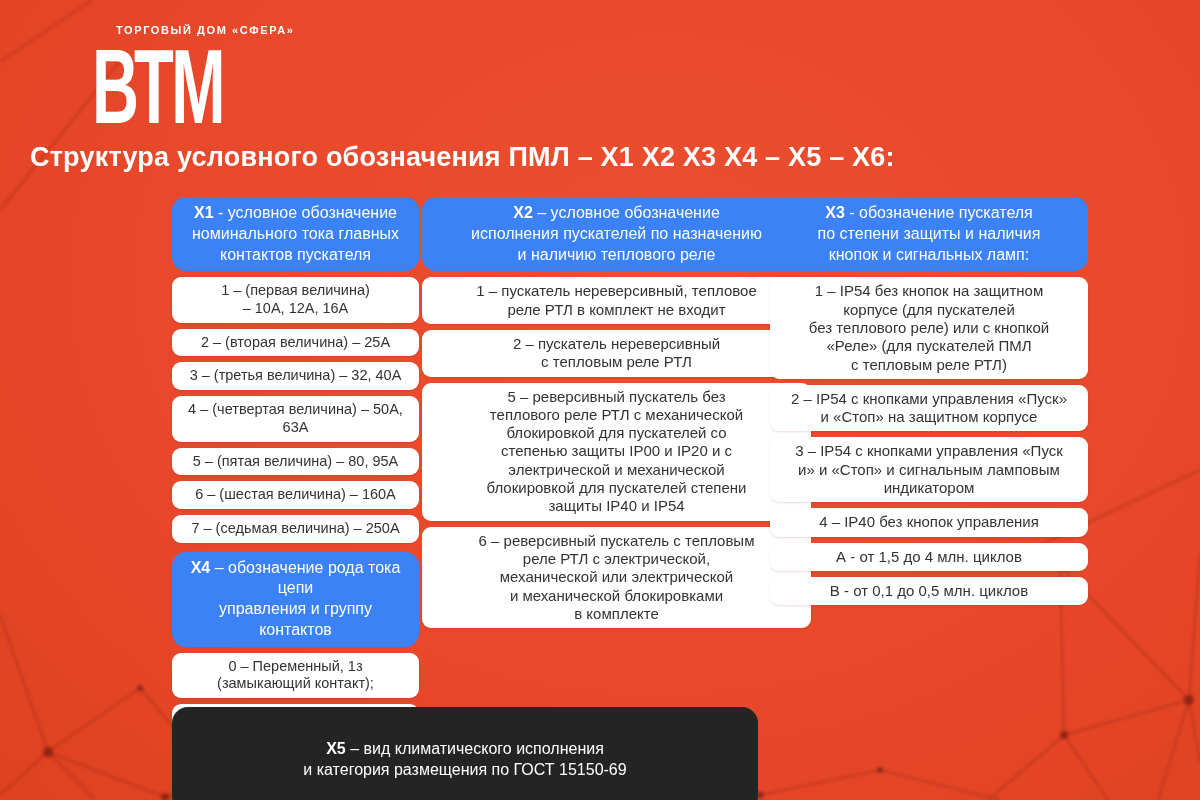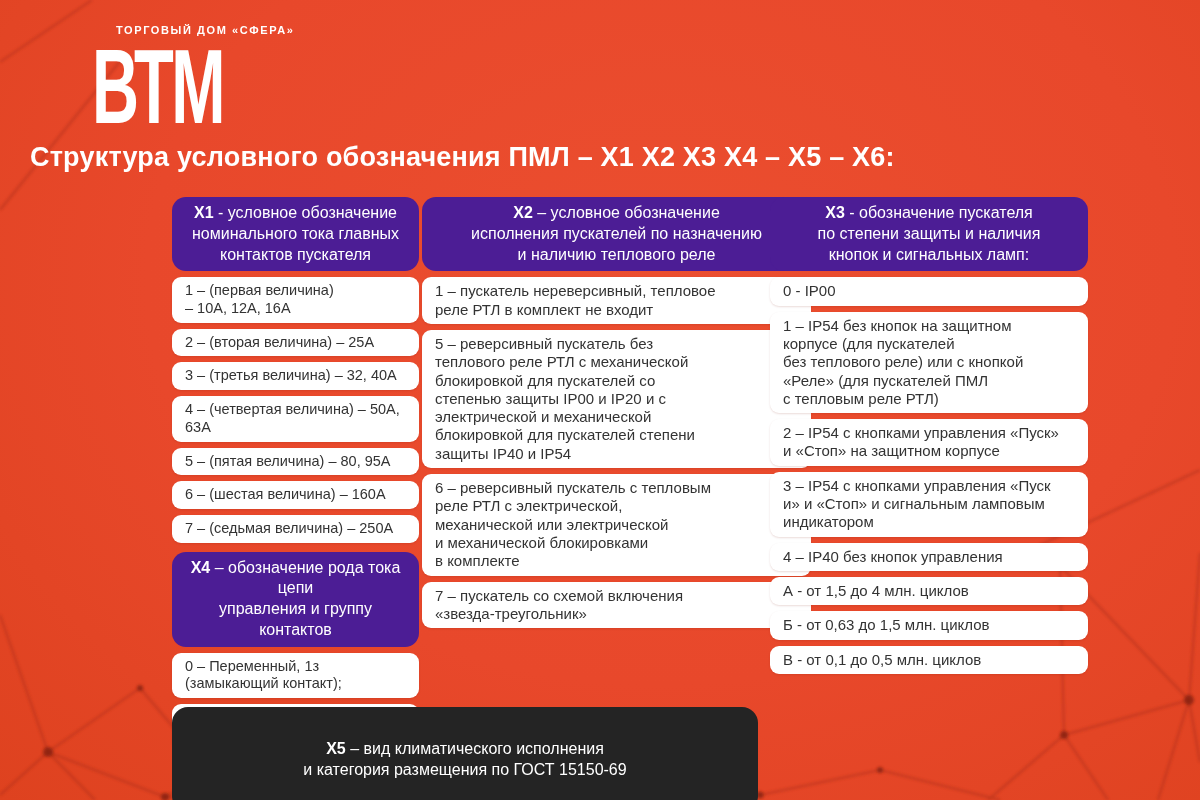--- a/index.html
+++ b/index.html
@@ -24,29 +24,30 @@
     text-align: left; color: #ffffff; font-size: 27px; font-weight: bold; letter-spacing: 0.2px;
   }
 
   .col { position: absolute; top: 197px; display: flex; flex-direction: column; gap: 6px; }
   .col-1 { left: 142px; width: 247px; }
   .col-2 { left: 392px; width: 389px; }
   .col-3 { left: 740px; width: 318px; }
 
   .card { width: 100%; white-space: pre-line; }
   .card-dark {
-    background: #4c1d95; color: #ffffff; border-radius: 14px;
+    background: #3b82f6; color: #ffffff; border-radius: 14px;
     padding: 6px 12px; text-align: center; font-size: 16px; line-height: 1.3;
     display: flex; flex-direction: column; justify-content: flex-end;
   }
   .card-dark .hd { display: inline; }
   .card-light {
     background: #ffffff; color: #333333; border-radius: 9px;
     padding: 5px 13px; font-size: 15px; line-height: 1.22;
     box-shadow: 0 1px 2px rgba(120,20,5,0.15);
+    text-align: center;
   }
   .col-1 .card-light { font-size: 14.5px; }
   .mt { margin-top: 3px; }
 
   .x5-footer {
     position: absolute; left: 142px; top: 707px; width: 586px;
     background: #242424; color: #ffffff; border-radius: 16px;
     padding: 11px 12px; text-align: center; font-size: 16px; line-height: 1.3;
     white-space: pre-line;
   }
@@ -131,56 +132,54 @@
   </div>
 
   <div class="col col-2">
     <div class="card card-dark">
       <div class="hd"><b>Х2</b><span> – условное обозначение
 исполнения пускателей по назначению
 и наличию теплового реле</span></div>
     </div>
     <div class="card card-light">1 – пускатель нереверсивный, тепловое
 реле РТЛ в комплект не входит</div>
+    <div class="card card-light">2 – пускатель нереверсивный
+с тепловым реле РТЛ</div>
     <div class="card card-light">5 – реверсивный пускатель без
 теплового реле РТЛ с механической
 блокировкой для пускателей со
 степенью защиты IP00 и IP20 и с
 электрической и механической
 блокировкой для пускателей степени
 защиты IP40 и IP54</div>
     <div class="card card-light">6 – реверсивный пускатель с тепловым
 реле РТЛ с электрической,
 механической или электрической
 и механической блокировками
 в комплекте</div>
-    <div class="card card-light">7 – пускатель со схемой включения
-«звезда-треугольник»</div>
   </div>
 
   <div class="col col-3">
     <div class="card card-dark">
       <div class="hd"><b>Х3</b><span> - обозначение пускателя
 по степени защиты и наличия
 кнопок и сигнальных ламп:</span></div>
     </div>
-    <div class="card card-light">0 - IP00</div>
     <div class="card card-light">1 – IP54 без кнопок на защитном
 корпусе (для пускателей
 без теплового реле) или с кнопкой
 «Реле» (для пускателей ПМЛ
 с тепловым реле РТЛ)</div>
     <div class="card card-light">2 – IP54 с кнопками управления «Пуск»
 и «Стоп» на защитном корпусе</div>
     <div class="card card-light">3 – IP54 с кнопками управления «Пуск
 и» и «Стоп» и сигнальным ламповым
 индикатором</div>
     <div class="card card-light">4 – IP40 без кнопок управления</div>
     <div class="card card-light">А - от 1,5 до 4 млн. циклов</div>
-    <div class="card card-light">Б - от 0,63 до 1,5 млн. циклов</div>
     <div class="card card-light">В - от 0,1 до 0,5 млн. циклов</div>
   </div>
 
   <div class="x5-footer">
     <div class="hd"><b>Х5</b><span> – вид климатического исполнения
 и категория размещения по ГОСТ 15150-69</span></div>
   </div>
 
 </div>
 

